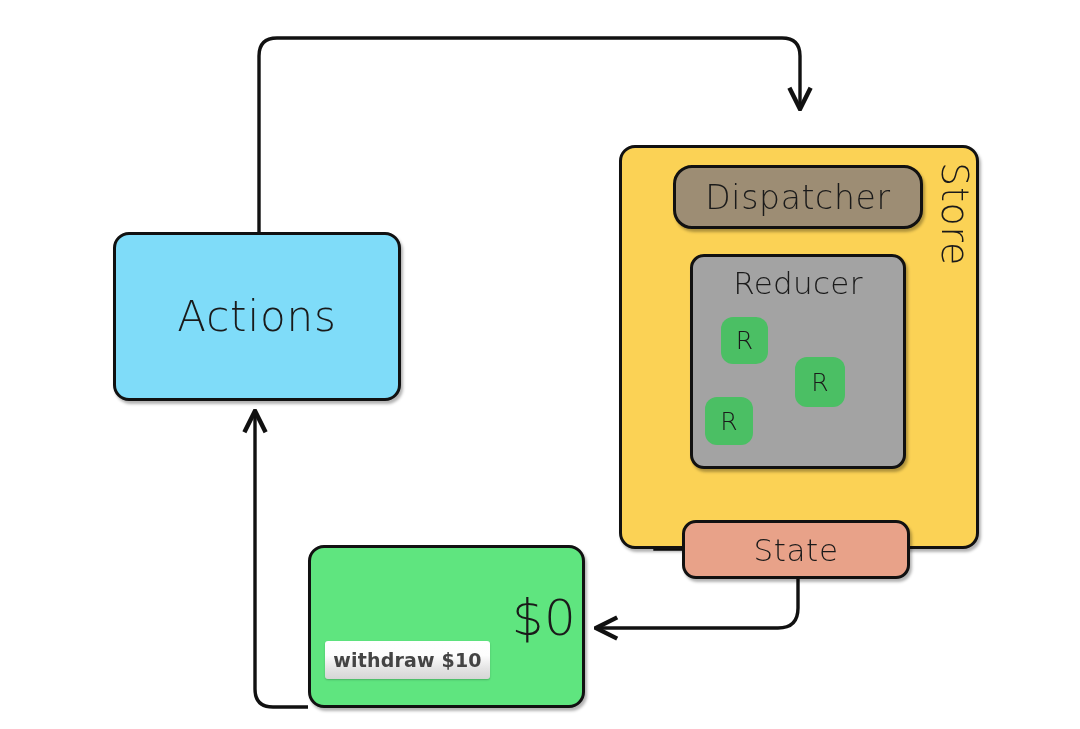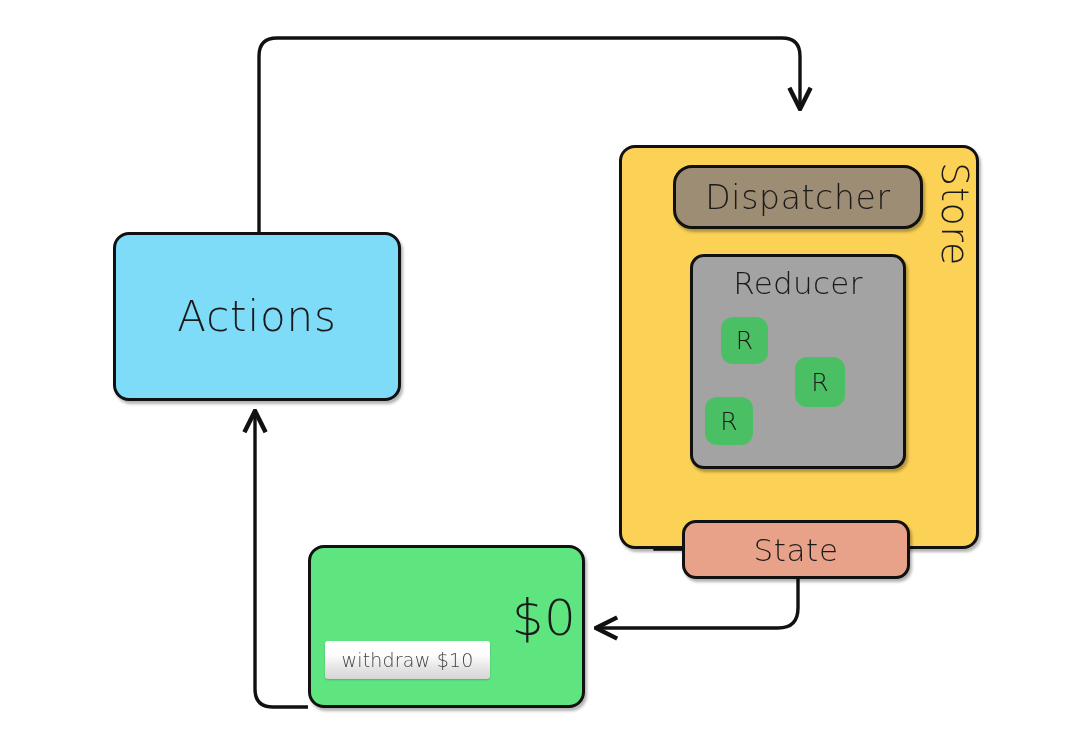--- a/index.html
+++ b/index.html
@@ -141,21 +141,21 @@
     font-weight: 300;
     letter-spacing: 0.01em;
     text-align: center;
     box-shadow: 0 1px 2px rgba(0,0,0,0.22);
     cursor: pointer;
     display: flex;
     align-items: center;
     justify-content: center;
   }
   #deposit-button  { top: 29px; }
-  #withdraw-button { top: 93px; }
+  #withdraw-button { top: 93px; font-weight: bold; }
   #balance-display {
     position: absolute;
     left: 190px;
     top: 41px;
     width: 86px;
     text-align: center;
     font-size: 50px;
     font-weight: 300;
     color: #1a1a1a;
   }

